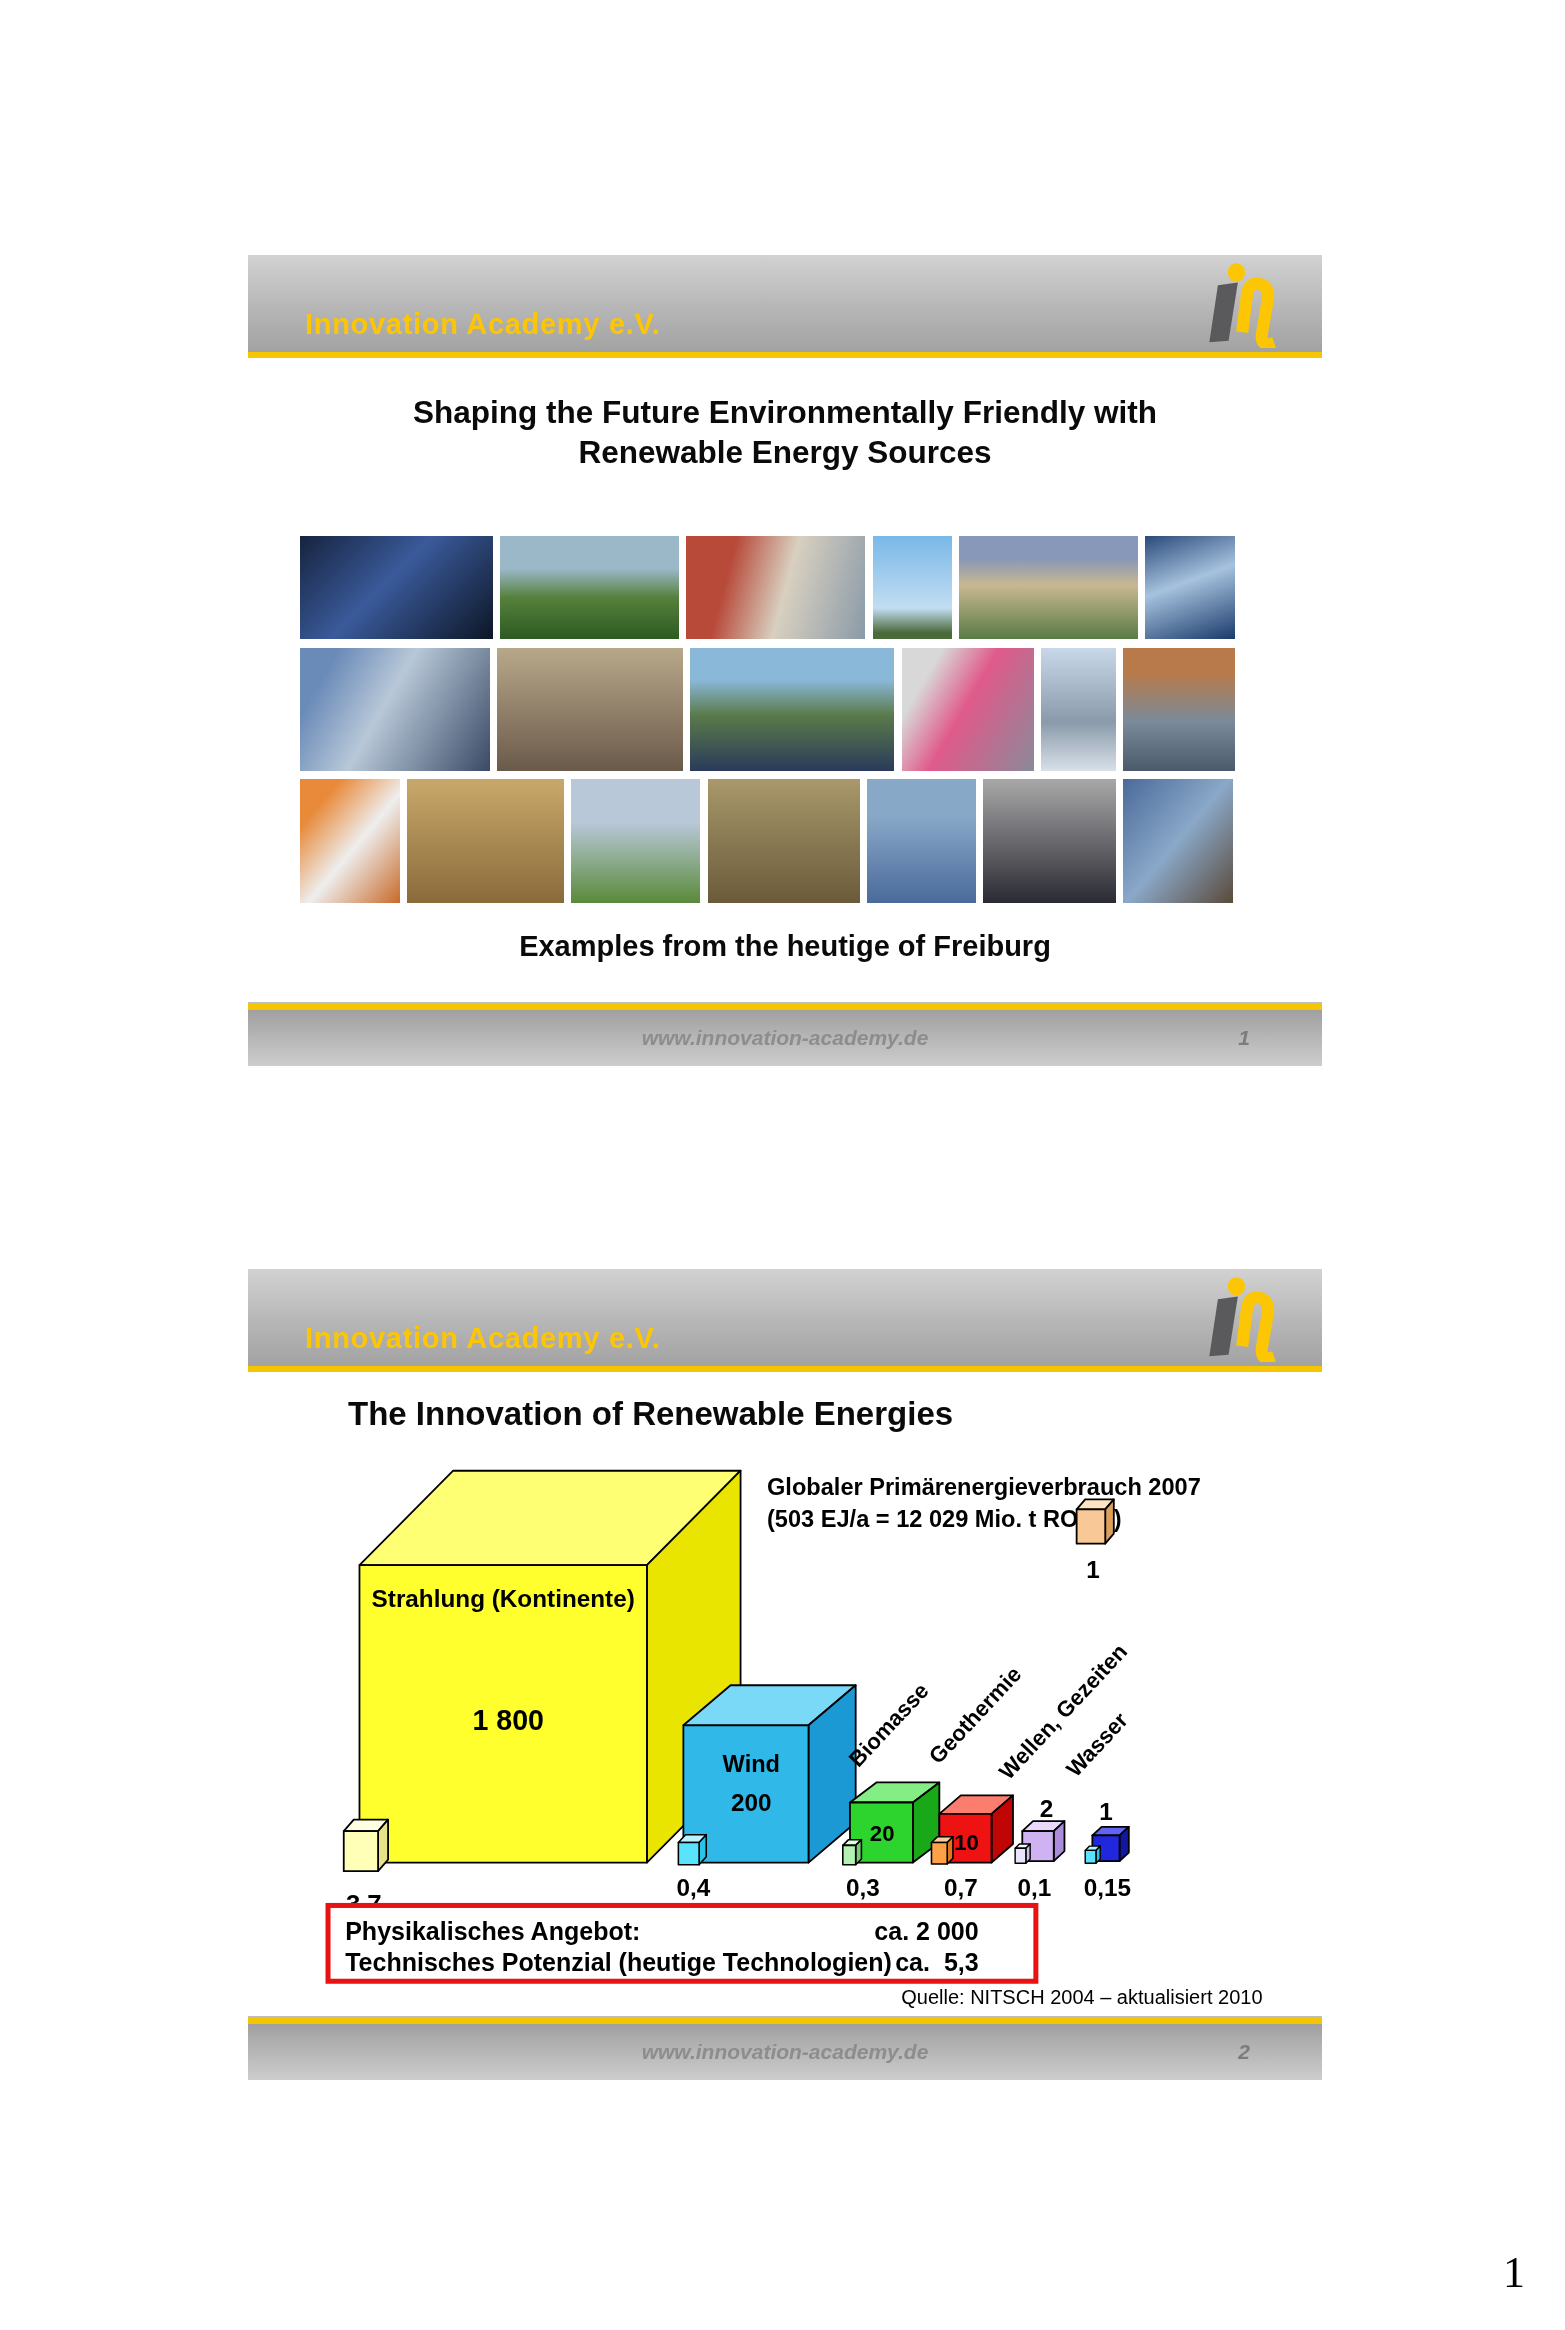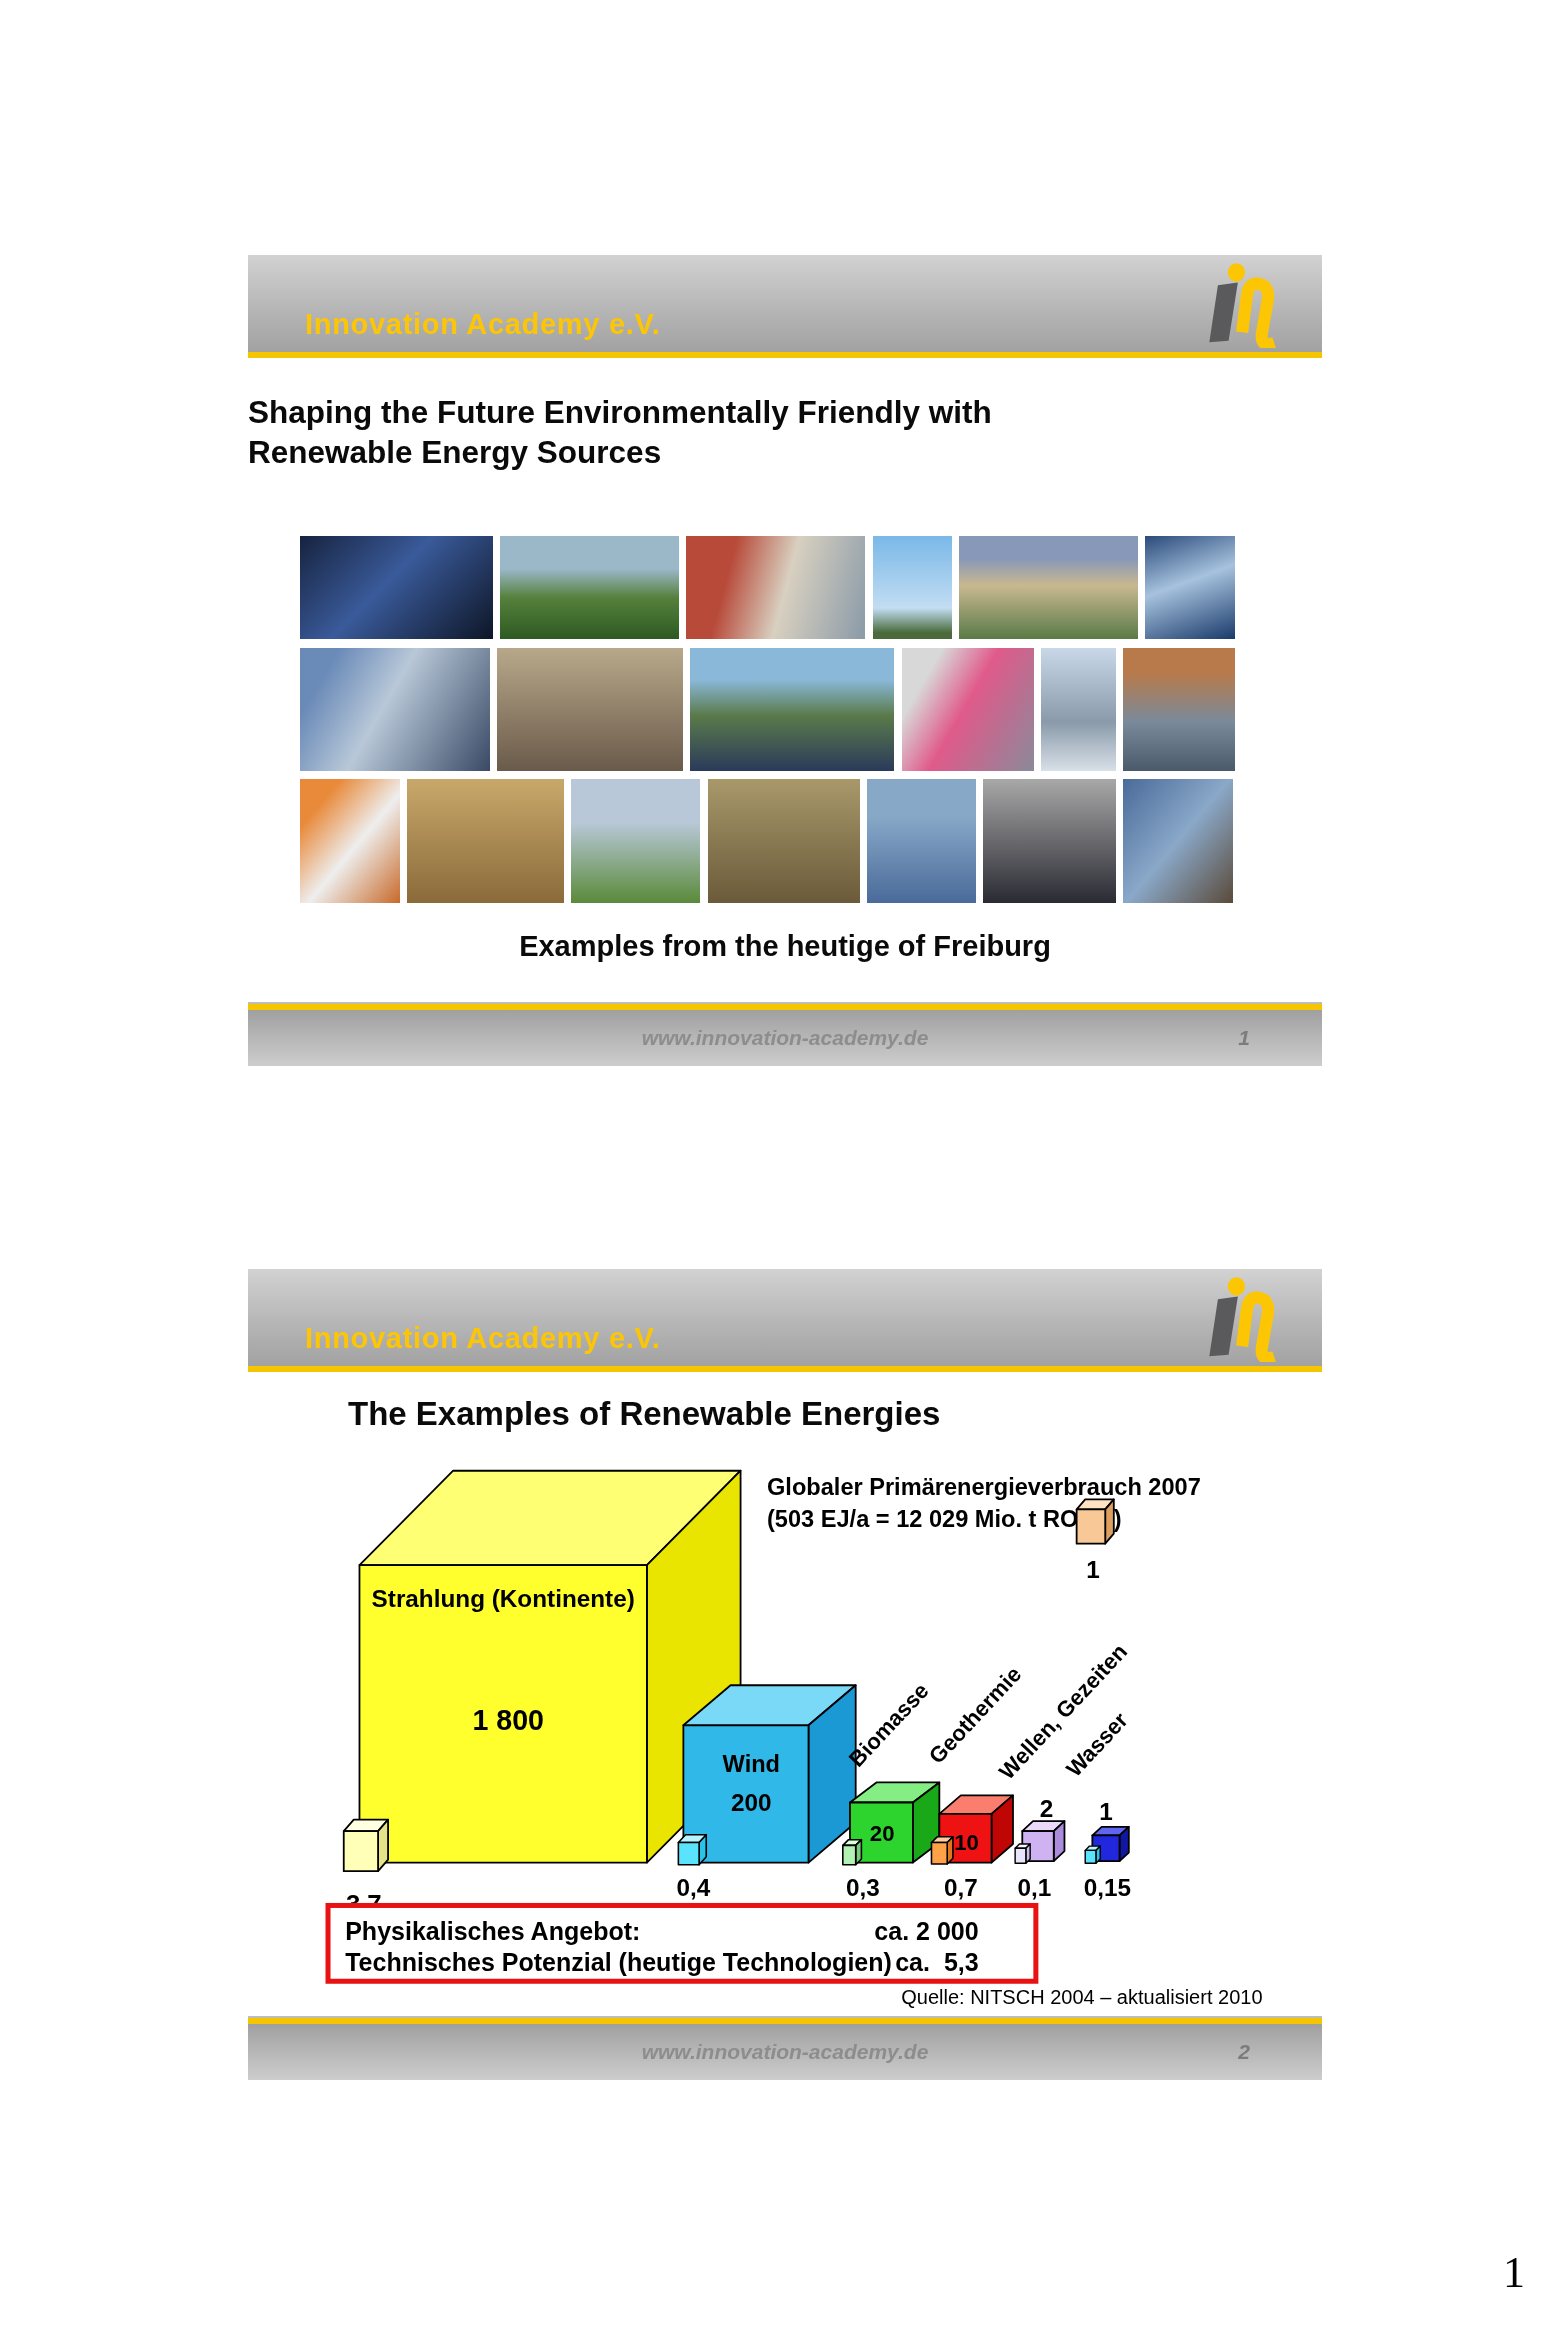--- a/index.html
+++ b/index.html
@@ -16,21 +16,21 @@
     background:linear-gradient(180deg,#d2d2d2 0%,#b6b6b6 55%,#a2a2a2 100%);
     border-bottom:6.4px solid #f5c500;
   }
   .brand{
     position:absolute;left:57px;bottom:11.4px;
     font-size:29px;font-weight:bold;color:#fcc607;letter-spacing:0.7px;
   }
   .logo{position:absolute;right:37px;top:5.7px;width:80px;height:87px;}
 
   .slide1-title{
-    position:absolute;top:137px;left:0;width:100%;text-align:left;
+    position:absolute;top:137px;left:0;width:100%;text-align:center;
     font-size:31.5px;line-height:40px;font-weight:bold;white-space:pre-line;
   }
   .collage{position:absolute;left:52px;top:281px;width:934px;}
   .crow{display:flex;gap:7.2px;margin-bottom:8.6px;}
   .tile{flex:0 0 auto;}
   .caption{
     position:absolute;top:675px;left:0;width:100%;text-align:center;
     font-size:29px;font-weight:bold;
   }
 
@@ -111,21 +111,21 @@
 <div class="slide" id="slide2">
   <div class="slide-header">
     <div class="brand">Innovation Academy e.V.</div>
     <svg class="logo" viewBox="0 0 112 122">
       <ellipse cx="44" cy="16" rx="12" ry="13" fill="#fcc605"></ellipse>
       <path d="M18,34 L46,30 L33,112 L6,114 Z" fill="#5a5a5c"></path>
       <path d="M52,100 L59,46 Q62,30 75,32 Q91,35 88,54 L80,100 Q76,122 97,115" fill="none" stroke="#fcc605" stroke-width="17" stroke-linejoin="round" stroke-linecap="butt"></path>
     </svg>
   </div>
 
-  <div class="slide2-title">The Examples of Renewable Energies</div>
+  <div class="slide2-title">The Innovation of Renewable Energies</div>
 
   <svg class="chart-svg" width="1045" height="572" viewBox="0 0 1460 800">
 
     <g stroke="#000" stroke-width="2.5" stroke-linejoin="round">
       <polygon points="102,168 233,36 635,36 504,168" fill="#ffff73"></polygon>
       <polygon points="504,168 635,36 635,452 504,584" fill="#e9e400"></polygon>
       <rect x="102" y="168" width="402" height="416" fill="#ffff2e"></rect>
     </g>
     <text x="303" y="226" font-size="34" font-weight="bold" text-anchor="middle">Strahlung (Kontinente)</text>
     <text x="310" y="398" font-size="40" font-weight="bold" text-anchor="middle">1 800</text>

